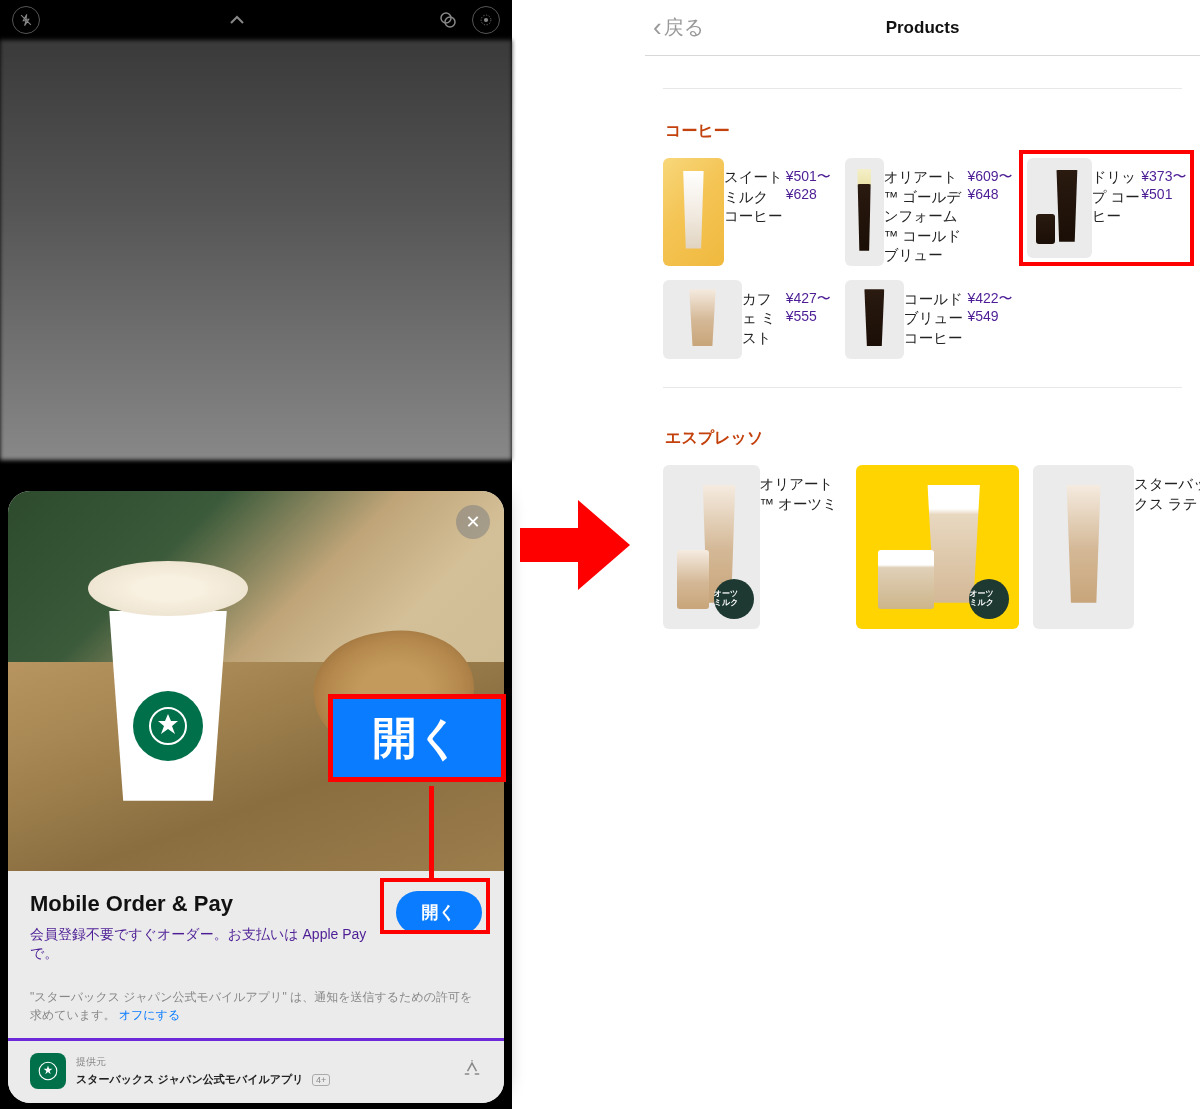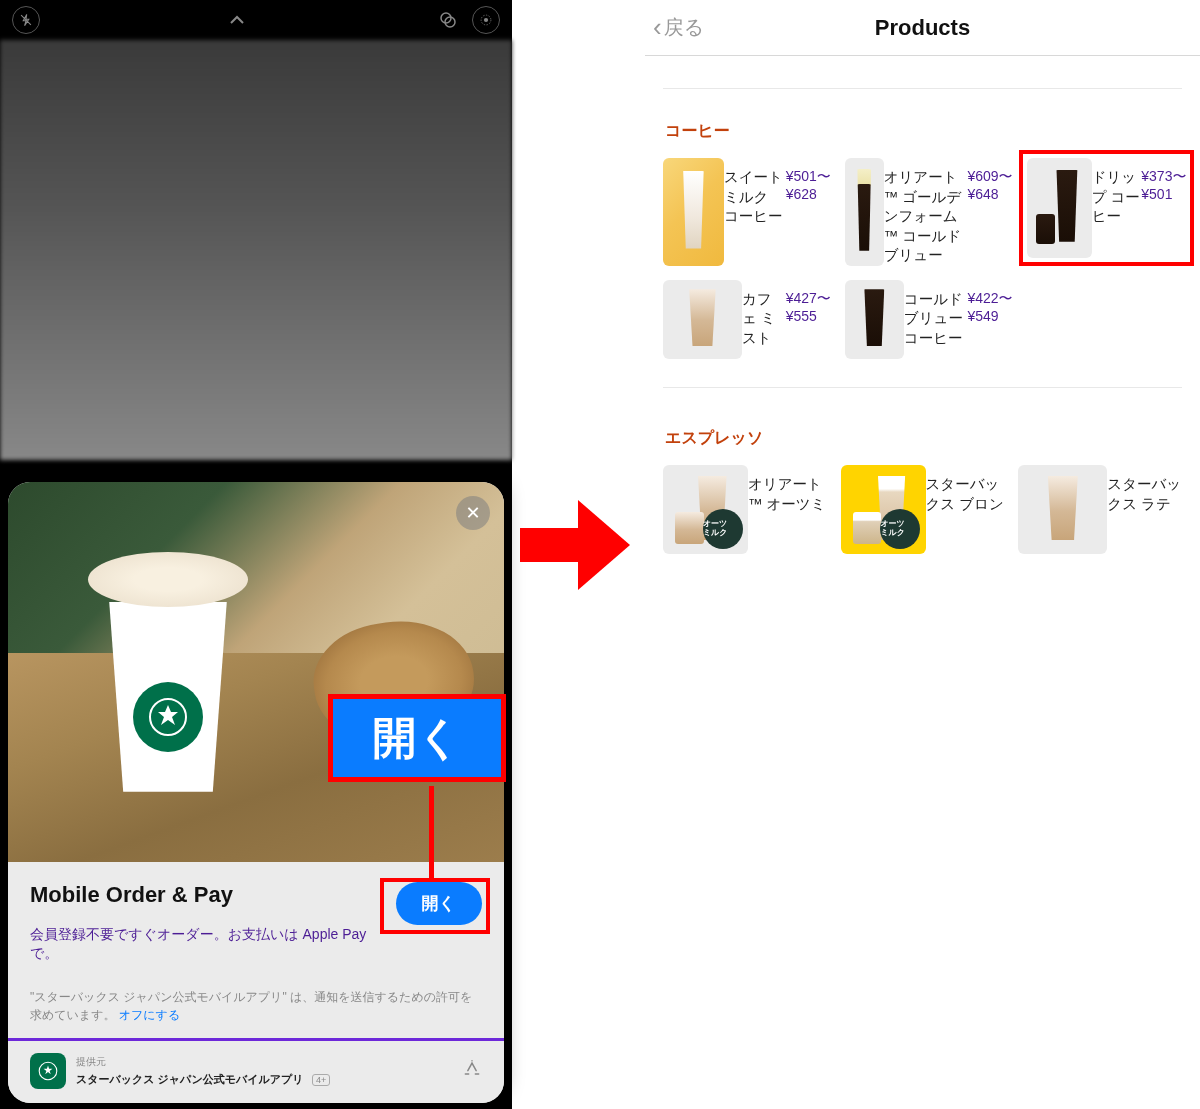--- a/index.html
+++ b/index.html
@@ -86,21 +86,21 @@
     background: rgba(128,128,128,0.55); border-radius: 50%;
     display: flex; align-items: center; justify-content: center;
     color: #fff; font-size: 18px;
   }
   .clip-info {
     padding: 20px 22px 10px 22px;
     background: #ebebeb;
     display: flex; align-items: flex-start; justify-content: space-between;
   }
   .clip-text { flex: 1; padding-right: 12px; }
-  .clip-title { font-size: 22px; font-weight: 700; color: #111; margin-bottom: 17px; }
+  .clip-title { font-size: 22px; font-weight: 700; color: #111; margin-bottom: 8px; }
   .clip-desc { font-size: 14px; color: #4c1d95; line-height: 1.4; }
   .open-btn {
     background: #0a7cff; color: #fff; border-radius: 22px;
     padding: 10px 26px; font-size: 17px; font-weight: 600;
     position: relative;
   }
   .open-highlight-box {
     position: absolute; border: 4px solid #ff0000;
     right: 22px; top: 878px; width: 110px; height: 56px;
   }
@@ -161,21 +161,21 @@
   .nav-header {
     height: 56px; display: flex; align-items: center;
     border-bottom: 1px solid #d8d8d8;
     padding: 0 8px;
     position: relative;
   }
   .back-btn { display: flex; align-items: center; color: #999; font-size: 20px; }
   .back-btn .chev { font-size: 26px; margin-right: 2px; }
   .nav-title {
     position: absolute; left: 0; right: 0; text-align: center;
-    font-size: 22px; font-weight: 700; color: #111;
+    font-size: 17px; font-weight: 700; color: #111;
     pointer-events: none;
   }
   .section-title {
     font-size: 16px; font-weight: 700; color: #c2410c;
     margin: 40px 0 16px 2px;
   }
   .section-title.first { margin-top: 32px; }
   .separator { height: 1px; background: #e8e8e8; margin: 32px 0 0 0; }
   .products-body { padding: 0 18px; }
   .grid {
@@ -411,21 +411,20 @@
 
       <div class="product">
         <div class="thumb bg-yellow">
           <div class="glass-tall fill-latte" style="left:60%;width:40%;background:linear-gradient(180deg,#fff 0%,#fff 20%,#e8d8c0 25%,#d4b896 100%)"></div>
           <div class="glass-short" style="background:linear-gradient(180deg,#fff 0%,#fff 25%,#e0d0b8 30%,#cdb58a 100%)"></div>
           <div class="oat-badge">
             <span>オーツ</span>
               <span>ミルク</span>
           </div>
         </div>
-        <div class="p-name">スターバックス ブロン</div>
       </div>
 
       <div class="product">
         <div class="thumb bg-grey">
           <div class="glass-tall fill-latte"></div>
         </div>
         <div class="p-name">スターバックス ラテ</div>
       </div>
 
     </div>

